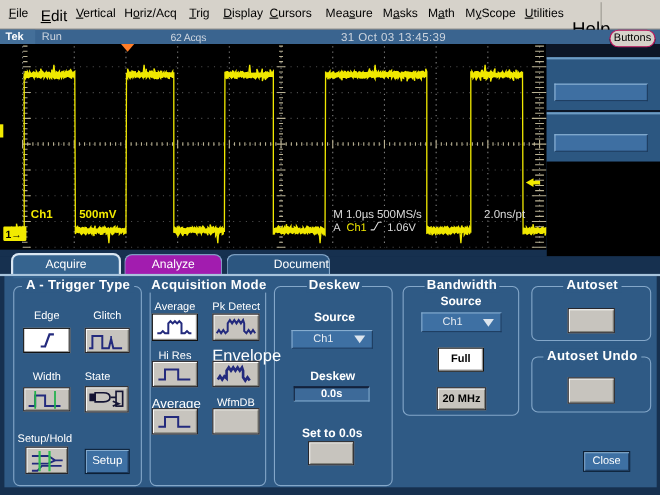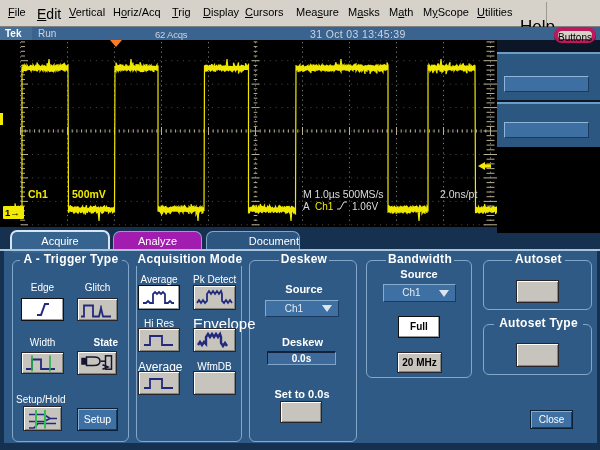--- a/index.html
+++ b/index.html
@@ -295,62 +295,62 @@
 <path d="M340 209 l4 -7 M337 209 h3 M344 202 h3" stroke="#dbdbdb" stroke-width="1" fill="none"></path>
 <text x="352" y="210" font-size="10" fill="#dbdbdb" font-family="Liberation Sans, sans-serif">1.06V</text>
 </g>
   </svg>
 <div style="position:absolute;left:497px;top:40px;width:103px;height:193px;background:#0c1626"></div>
 <div style="position:absolute;left:497px;top:52px;width:103px;height:48px;background:#2c5781;border-top:2px solid #6d9cc4"></div>
 <div style="position:absolute;left:504px;top:76px;width:85px;height:16px;background:#3e6fa2;border:1px solid #8fb6d8;border-right-color:#1c3a5d;border-bottom-color:#1c3a5d"></div>
 <div style="position:absolute;left:497px;top:102px;width:103px;height:45px;background:#2c5781;border-top:2px solid #6d9cc4"></div>
 <div style="position:absolute;left:504px;top:122px;width:85px;height:16px;background:#3e6fa2;border:1px solid #8fb6d8;border-right-color:#1c3a5d;border-bottom-color:#1c3a5d"></div>
 <div style="position:absolute;left:497px;top:147px;width:103px;height:86px;background:#000"></div>
-<div style="position:absolute;left:554px;top:26.5px;width:42px;height:16px;background:#d6d2ca;border:4px solid #be185d;border-radius:8px;font-size:10px;color:#000;text-align:center;line-height:14px;box-shadow:0 1px 0 #0a1a2e">Buttons</div>
+<div style="position:absolute;left:554px;top:26.5px;width:42px;height:16px;background:#d6d2ca;border:1px solid #be185d;border-radius:8px;font-size:10px;color:#000;text-align:center;line-height:14px;box-shadow:0 1px 0 #0a1a2e">Buttons</div>
 <div style="position:absolute;left:0;top:233px;width:600px;height:217px;background:#16304f"></div>
 <div style="position:absolute;left:0;top:227px;width:497px;height:6px;background:#16304f"></div>
 <div style="position:absolute;left:4px;top:251px;width:593px;height:192px;background:#2f5a85"></div>
 <div style="position:absolute;left:10px;top:230px;width:100px;height:21px;background:#36648f;border:2px solid #d9e6f2;border-bottom:none;border-radius:7px 7px 0 0;color:#fff;font-size:11px;text-align:center;line-height:18px">Acquire</div>
 <div style="position:absolute;left:113px;top:231px;width:89px;height:20px;background:#a21caf;border:1px solid #84a7c9;border-bottom:none;border-radius:7px 7px 0 0;color:#fff;font-size:11px;text-align:center;line-height:19px">Analyze</div>
 <div style="position:absolute;left:206px;top:231px;width:94px;height:20px;background:#2c5680;border:1px solid #84a7c9;border-bottom:none;border-radius:7px 7px 0 0;color:#fff;font-size:11px;text-align:right;line-height:19px">Document</div>
 <div style="position:absolute;left:0;top:249px;width:600px;height:2px;background:#a8c4dc"></div>
 <div style="position:absolute;left:12px;top:251px;width:96px;height:2px;background:#36648f"></div>
 <div style="position:absolute;left:12px;top:260px;width:117px;height:182px;border:1px solid #84a7c9;border-radius:6px"></div>
 <div style="position:absolute;left:20px;top:253px;width:102px;background:#2f5a85;color:#fff;font-weight:bold;font-size:12px;letter-spacing:0.3px;text-align:center;line-height:13px;white-space:nowrap">A - Trigger Type</div>
 <div style="position:absolute;left:136px;top:260px;width:106px;height:182px;border:1px solid #84a7c9;border-radius:6px"></div>
 <div style="position:absolute;left:135px;top:253px;width:110px;background:#2f5a85;color:#fff;font-weight:bold;font-size:12px;letter-spacing:0.3px;text-align:center;line-height:13px;white-space:nowrap">Acquisition Mode</div>
 <div style="position:absolute;left:249px;top:260px;width:108px;height:182px;border:1px solid #84a7c9;border-radius:6px"></div>
 <div style="position:absolute;left:279px;top:253px;width:50px;background:#2f5a85;color:#fff;font-weight:bold;font-size:12px;letter-spacing:0.3px;text-align:center;line-height:13px;white-space:nowrap">Deskew</div>
 <div style="position:absolute;left:366px;top:260px;width:106px;height:118px;border:1px solid #84a7c9;border-radius:6px"></div>
 <div style="position:absolute;left:386px;top:253px;width:68px;background:#2f5a85;color:#fff;font-weight:bold;font-size:12px;letter-spacing:0.3px;text-align:center;line-height:13px;white-space:nowrap">Bandwidth</div>
 <div style="position:absolute;left:483px;top:260px;width:109px;height:50px;border:1px solid #84a7c9;border-radius:6px"></div>
 <div style="position:absolute;left:512px;top:253px;width:53px;background:#2f5a85;color:#fff;font-weight:bold;font-size:12px;letter-spacing:0.3px;text-align:center;line-height:13px;white-space:nowrap">Autoset</div>
 <div style="position:absolute;left:483px;top:324px;width:109px;height:51px;border:1px solid #84a7c9;border-radius:6px"></div>
-<div style="position:absolute;left:494px;top:317px;width:89px;background:#2f5a85;color:#fff;font-weight:bold;font-size:12px;letter-spacing:0.3px;text-align:center;line-height:13px;white-space:nowrap">Autoset Type</div>
+<div style="position:absolute;left:494px;top:317px;width:89px;background:#2f5a85;color:#fff;font-weight:bold;font-size:12px;letter-spacing:0.3px;text-align:center;line-height:13px;white-space:nowrap">Autoset Undo</div>
 <div style="position:absolute;left:21px;top:282px;width:43px;font-size:10px;font-weight:normal;color:#fff;text-align:center;line-height:12px;white-space:nowrap">Edge</div>
 <div style="position:absolute;left:21px;top:298px;width:43px;height:23px;background:#fff;border:1px solid #111;box-shadow:inset -1px -1px 0 #9a9a9a">
     <svg width="41" height="21" viewBox="0 0 41 21" style="position:absolute;left:0;top:0">
       <path d="M15 16 h4 l4 -11 h4" stroke="#232a7d" stroke-width="2" fill="none"></path>
     </svg>
   </div>
 <div style="position:absolute;left:77px;top:282px;width:41px;font-size:10px;font-weight:normal;color:#fff;text-align:center;line-height:12px;white-space:nowrap">Glitch</div>
 <div style="position:absolute;left:77px;top:298px;width:41px;height:23px;background:#c7c4be;border:1px solid #26262c;box-shadow:inset 1px 1px 0 #fdfdfb,inset -1px -1px 0 #85857d">
     <svg width="39" height="21" viewBox="0 0 39 21" style="position:absolute;left:0;top:0">
       <path d="M3 17.5 h3 v-11 h9 v11 h6 l2 -8.5 l2 8.5 h8" stroke="#232a7d" stroke-width="1.8" fill="none"></path>
       <path d="M23 9.5 v-3" stroke="#232a7d" stroke-width="1.5"></path>
     </svg>
   </div>
 <div style="position:absolute;left:21px;top:337px;width:43px;font-size:10px;font-weight:normal;color:#fff;text-align:center;line-height:12px;white-space:nowrap">Width</div>
 <div style="position:absolute;left:21px;top:352px;width:43px;height:22px;background:#c7c4be;border:1px solid #26262c;box-shadow:inset 1px 1px 0 #fdfdfb,inset -1px -1px 0 #85857d">
     <svg width="41" height="20" viewBox="0 0 41 20" style="position:absolute;left:0;top:0">
       <path d="M4 16 h6 v-9.5 h9 v9.5 h14" stroke="#232a7d" stroke-width="1.8" fill="none"></path>
       <path d="M10 2.5 v16 M28 2.5 v16" stroke="#22b14c" stroke-width="1.6"></path>
     </svg>
   </div>
-<div style="position:absolute;left:77px;top:337px;width:41px;font-size:10px;font-weight:bold;color:#fff;text-align:right;line-height:12px;white-space:nowrap">State</div>
+<div style="position:absolute;left:77px;top:337px;width:41px;font-size:10px;font-weight:normal;color:#fff;text-align:left;line-height:12px;white-space:nowrap">State</div>
 <div style="position:absolute;left:77px;top:351px;width:40px;height:24px;background:#c7c4be;border:1px solid #26262c;box-shadow:inset 1px 1px 0 #fdfdfb,inset -1px -1px 0 #85857d">
     <svg width="38" height="21" viewBox="0 0 38 21" style="position:absolute;left:0;top:0">
       <g stroke="#141433" stroke-width="1.5" fill="none">
         <rect x="4" y="6.5" width="4" height="5.5" fill="#141433"></rect>
         <path d="M8.5 5 h7.5 q6 0 6 4.2 q0 4.2 -6 4.2 h-7.5 z"></path>
         <path d="M22.5 9.2 h5"></path>
         <rect x="27.5" y="3.8" width="6" height="13.4"></rect>
         <path d="M24.5 12.8 l5.5 2.2 -5.5 2.2"></path>
       </g>
     </svg>

